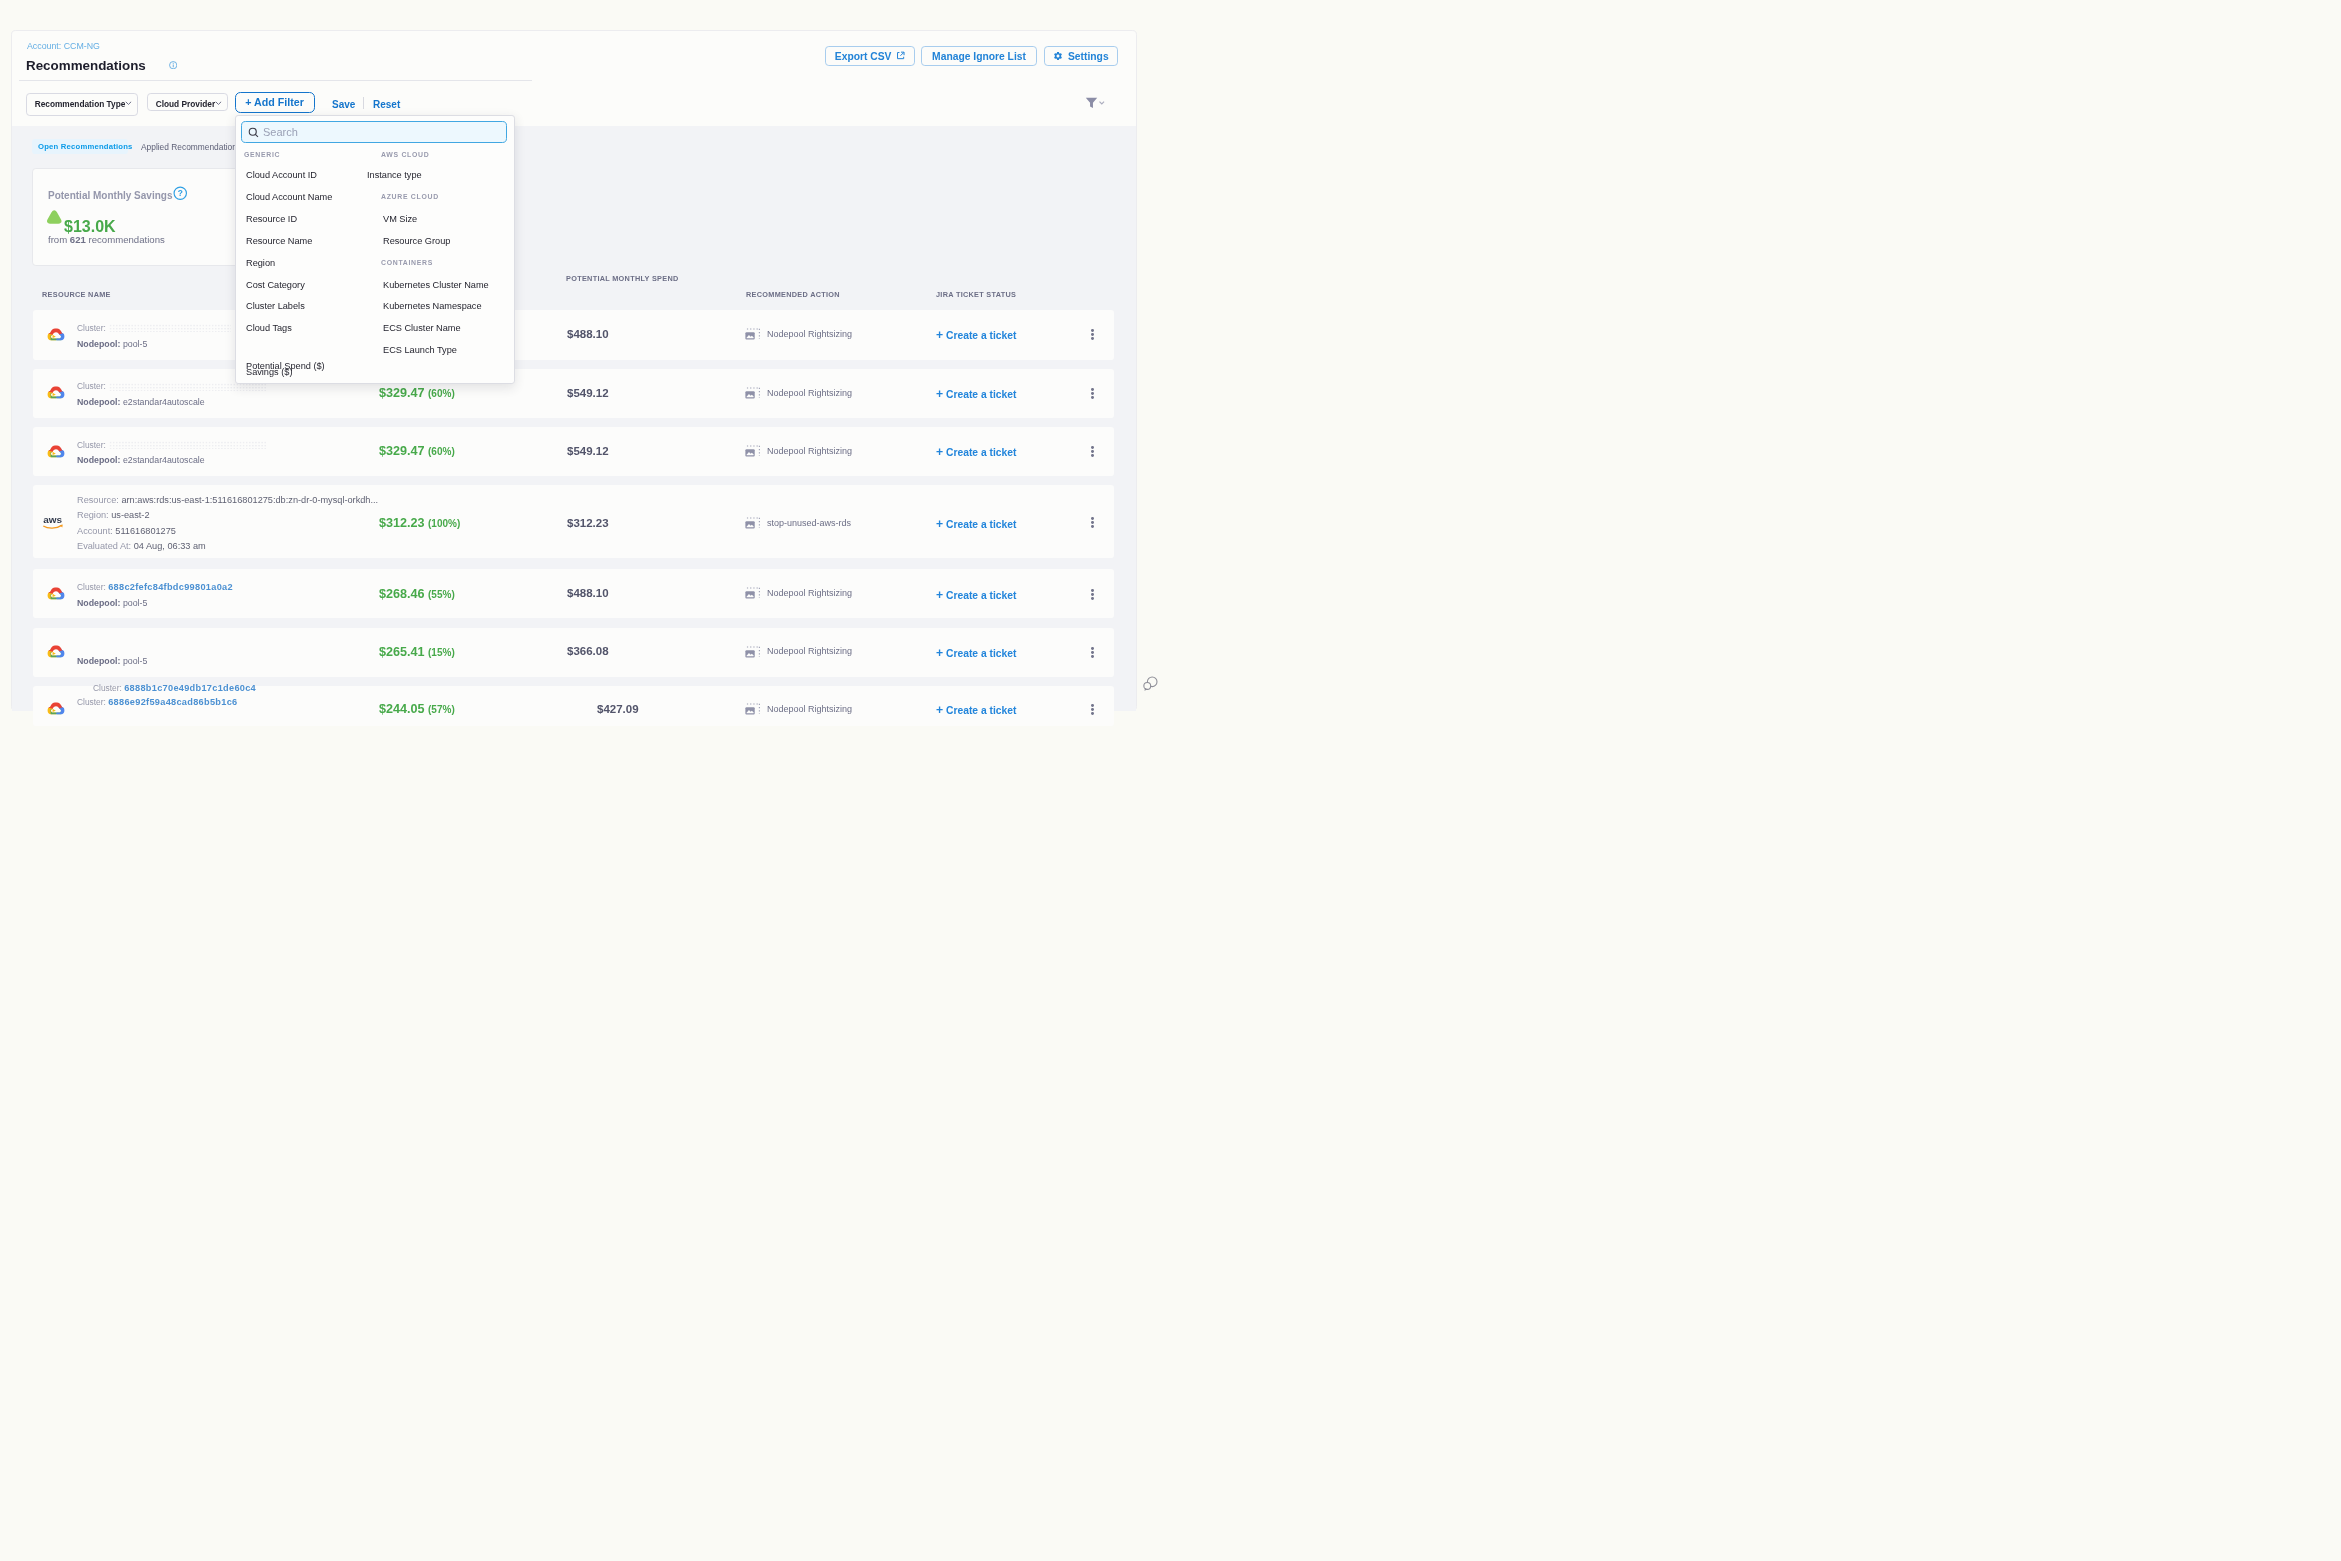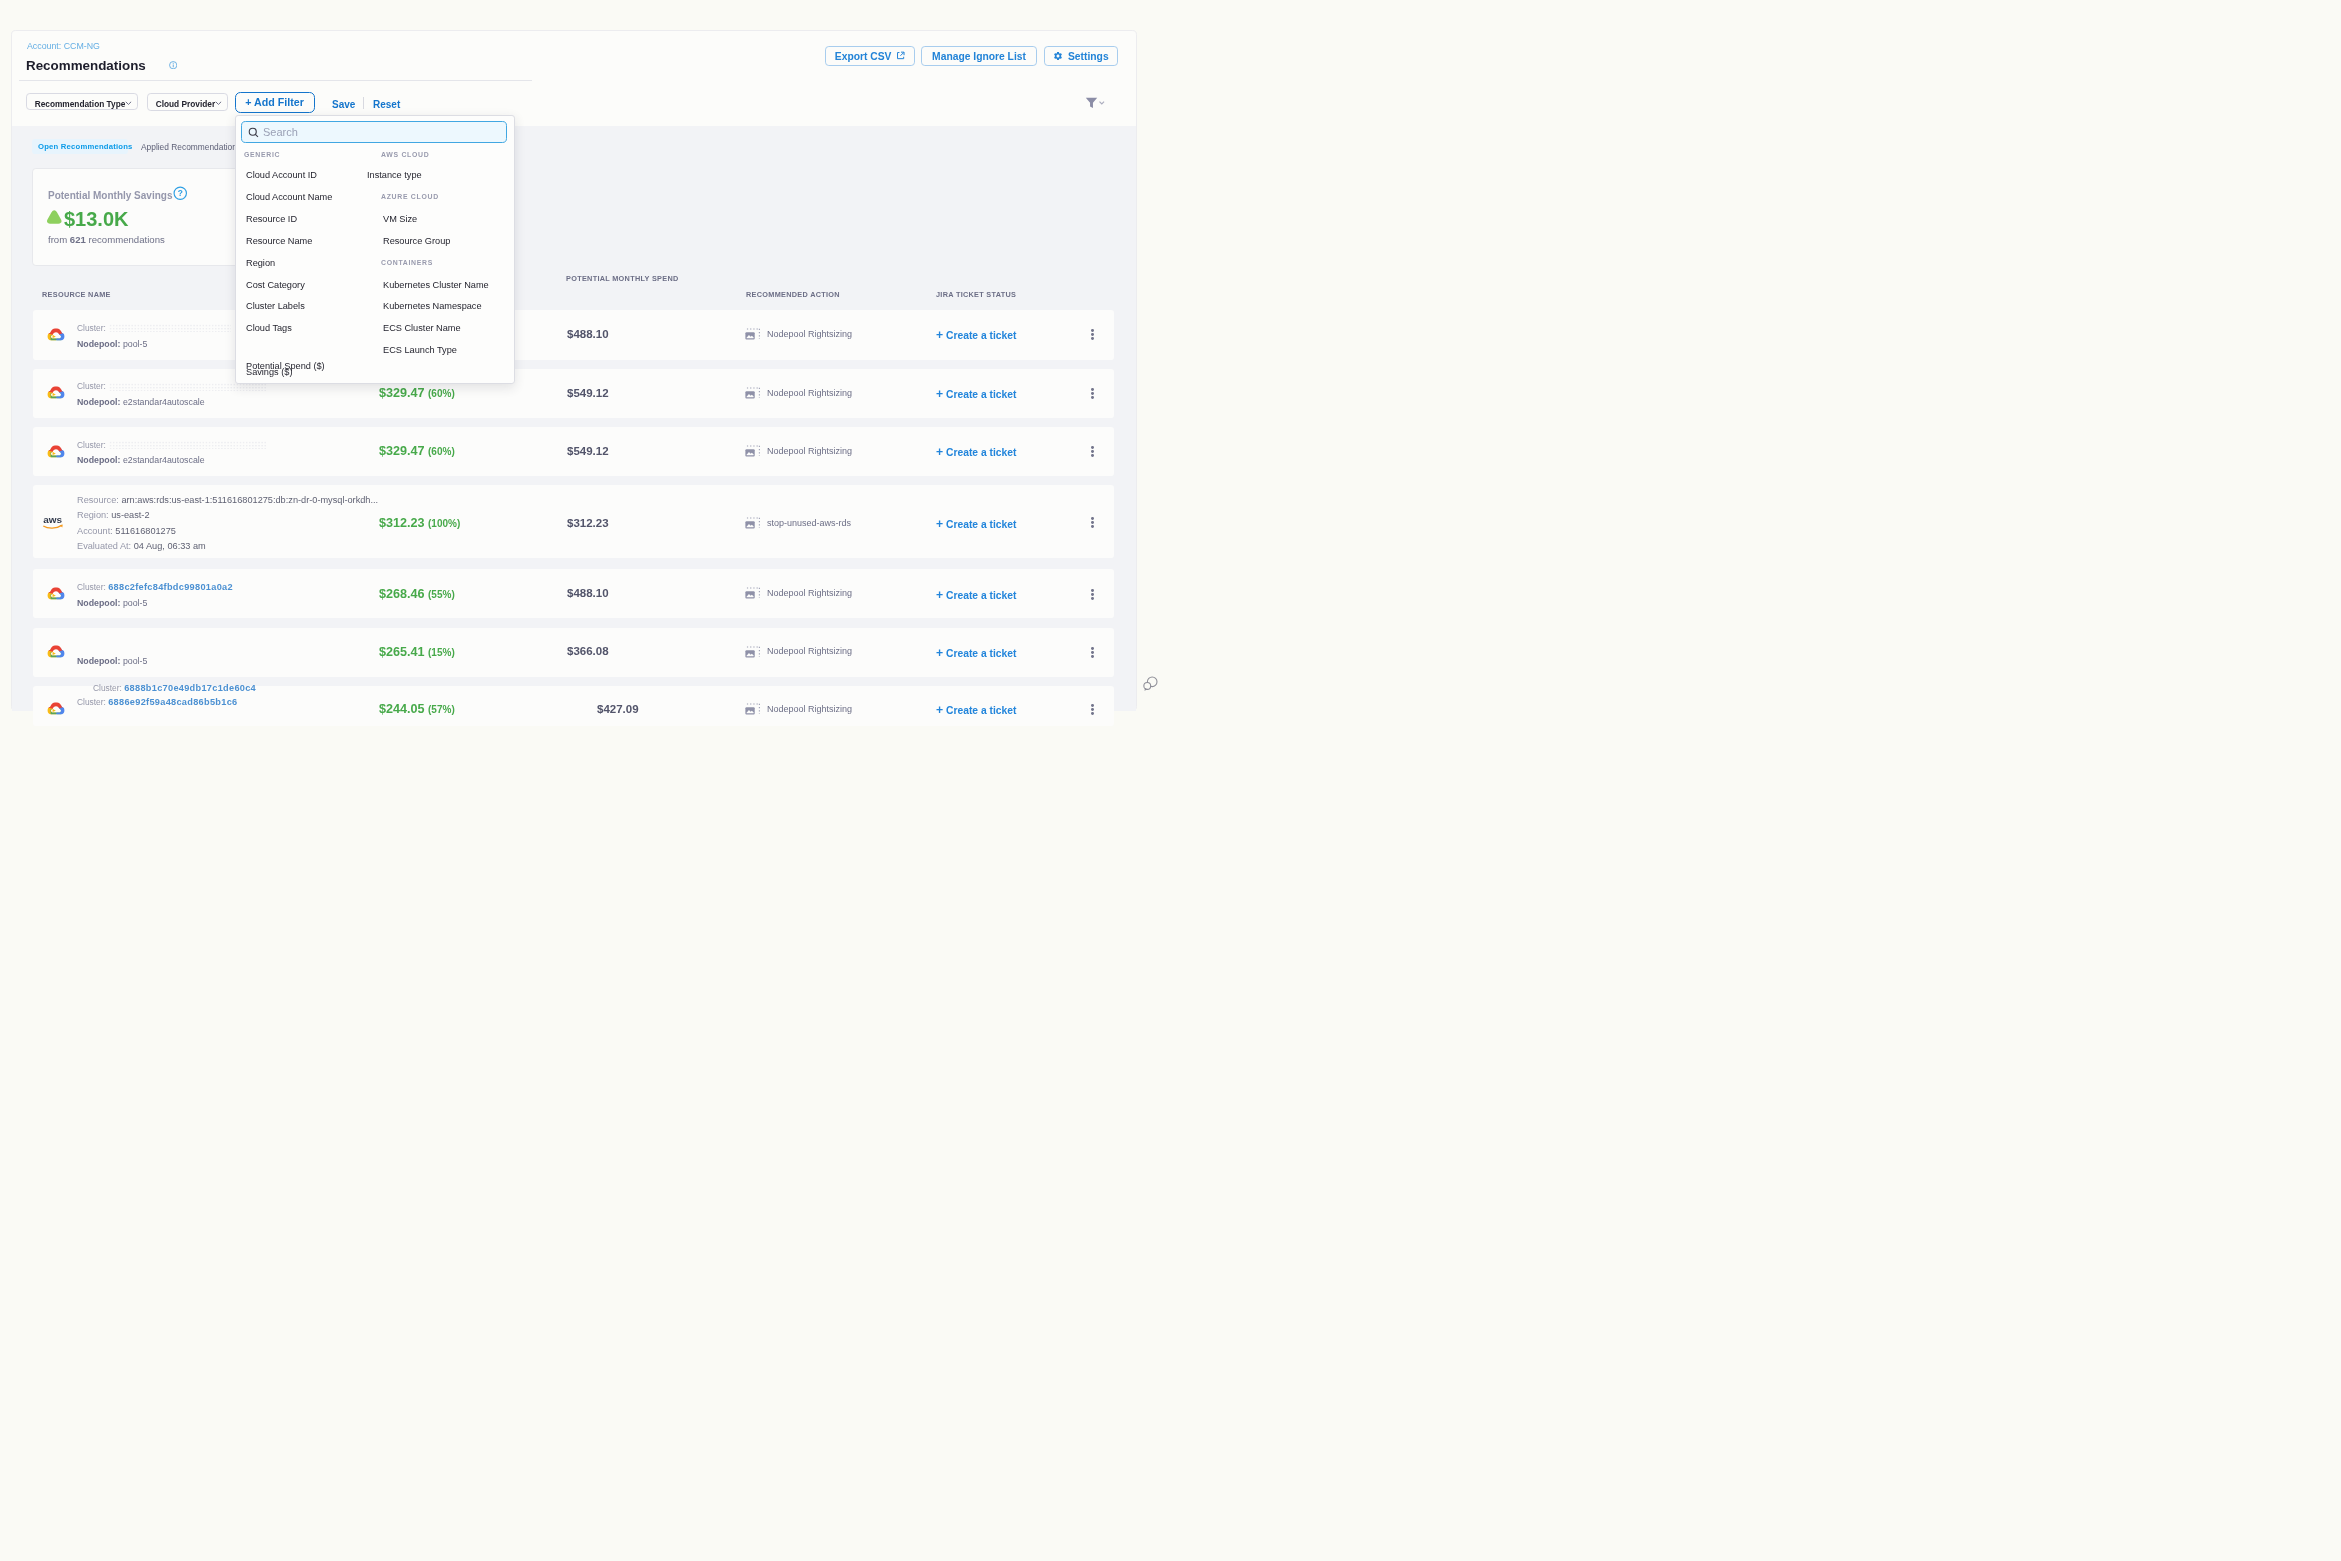--- a/index.html
+++ b/index.html
@@ -42,21 +42,21 @@
       <path d="M6.5 1.5 H10.5 V5.5 M10.2 1.8 L5.8 6.2" fill="none" stroke="#2283D7" stroke-width="1.3"></path>
     </svg>
 </div>
 <div class="btn" style="left:921px; width:116px;">Manage Ignore List</div>
 <div class="btn" style="left:1044px; width:74px;">
 <svg width="10" height="10" viewBox="0 0 24 24">
       <path fill="#2283D7" d="M19.14,12.94c0.04-0.3,0.06-0.61,0.06-0.94c0-0.32-0.02-0.64-0.07-0.94l2.03-1.58c0.18-0.14,0.23-0.41,0.12-0.61 l-1.92-3.32c-0.12-0.22-0.37-0.29-0.59-0.22l-2.39,0.96c-0.5-0.38-1.03-0.7-1.62-0.94L14.4,2.81c-0.04-0.24-0.24-0.41-0.48-0.41 h-3.84c-0.24,0-0.43,0.17-0.47,0.41L9.25,5.35C8.66,5.59,8.12,5.92,7.63,6.29L5.24,5.33c-0.22-0.08-0.47,0-0.59,0.22L2.74,8.87 C2.62,9.08,2.66,9.34,2.86,9.48l2.03,1.58C4.84,11.36,4.8,11.69,4.8,12s0.02,0.64,0.07,0.94l-2.03,1.58 c-0.18,0.14-0.23,0.41-0.12,0.61l1.92,3.32c0.12,0.22,0.37,0.29,0.59,0.22l2.39-0.96c0.5,0.38,1.03,0.7,1.62,0.94l0.36,2.54 c0.05,0.24,0.24,0.41,0.48,0.41h3.84c0.24,0,0.44-0.17,0.47-0.41l0.36-2.54c0.59-0.24,1.13-0.56,1.62-0.94l2.39,0.96 c0.22,0.08,0.47,0,0.59-0.22l1.92-3.32c0.12-0.22,0.07-0.47-0.12-0.61L19.14,12.94z M12,15.6c-1.98,0-3.6-1.62-3.6-3.6 s1.62-3.6,3.6-3.6s3.6,1.62,3.6,3.6S13.98,15.6,12,15.6z"></path>
     </svg>
 Settings</div>
 
-<div class="abs" style="left:26px; top:93px; width:112px; height:17px; border:0.8px solid #D9DAE3; border-radius:3.8px;">
+<div class="abs" style="left:26px; top:93px; width:112px; height:23px; border:0.8px solid #D9DAE3; border-radius:3.8px;">
   <div class="t" style="left:7.7px; top:5.7px; font-size:8.3px; font-weight:700; color:#23232E;">Recommendation Type</div>
   <svg class="abs" style="right:5.4px; top:6.9px;" width="6.9" height="4.6" viewBox="0 0 9 6">
       <path d="M1 1 L4.5 4.5 L8 1" fill="none" stroke="#6C6E86" stroke-width="1.3"></path>
     </svg>
 </div>
 <div class="abs" style="left:147px; top:93px; width:81px; height:18.4px; border:0.8px solid #D9DAE3; border-radius:3.8px;">
   <div class="t" style="left:7.7px; top:5.7px; font-size:8.3px; font-weight:700; color:#23232E;">Cloud Provider</div>
   <svg class="abs" style="right:5.4px; top:6.9px;" width="6.9" height="4.6" viewBox="0 0 9 6">
       <path d="M1 1 L4.5 4.5 L8 1" fill="none" stroke="#6C6E86" stroke-width="1.3"></path>
     </svg>
@@ -78,21 +78,21 @@
 
 <div class="abs" style="left:32px; top:168px; width:239px; height:98px; background:#FCFCFB; border:0.8px solid #E7E8EC; border-radius:3.8px;"></div>
 <div class="t" style="left:48px; top:191px; font-size:10px; font-weight:700; color:#9496AB;">Potential Monthly Savings</div>
 <svg class="abs" style="left:173px; top:186px;" width="14.5" height="14.5" viewBox="0 0 19 19">
     <circle cx="9.5" cy="9.5" r="8.1" fill="none" stroke="#2D9FE4" stroke-width="1.5"></circle>
     <text x="9.5" y="13.4" font-size="11" font-weight="700" fill="#2D9FE4" text-anchor="middle" font-family="Liberation Sans, sans-serif">?</text>
   </svg>
 <svg class="abs" style="left:47px; top:210px;" width="14.5" height="13.8" viewBox="0 0 19 18">
     <path d="M9.5 1.5 Q10.8 1.5 11.6 3 L17.3 13 Q18.3 14.8 17.2 15.9 Q16.4 16.7 14.8 16.7 L4.2 16.7 Q2.6 16.7 1.8 15.9 Q0.7 14.8 1.7 13 L7.4 3 Q8.2 1.5 9.5 1.5 Z" fill="#8ED05E" stroke="#8ED05E" stroke-width="2.5" stroke-linejoin="round"></path>
   </svg>
-<div class="t" style="left:64px; top:209px; font-size:20px; font-weight:700; color:#47A94A;">$13.0K</div>
+<div class="t" style="left:64px; top:219px; font-size:16px; font-weight:700; color:#47A94A;">$13.0K</div>
 <div class="t" style="left:48px; top:235px; font-size:9.6px; color:#6F7188;">from <b>621</b> recommendations</div>
 
 <div class="t hdr" style="left:42px; top:291px;">RESOURCE NAME</div>
 <div class="t hdr" style="left:379px; top:291px;">POTENTIAL MONTHLY SAVINGS</div>
 <div class="t hdr" style="left:566px; top:275px;">POTENTIAL MONTHLY SPEND</div>
 <div class="t hdr" style="left:746px; top:291px;">RECOMMENDED ACTION</div>
 <div class="t hdr" style="left:936px; top:291px;">JIRA TICKET STATUS</div>
 
 <div id="rows">
     <div class="abs row" style="top:485px; height:73px;"></div>

